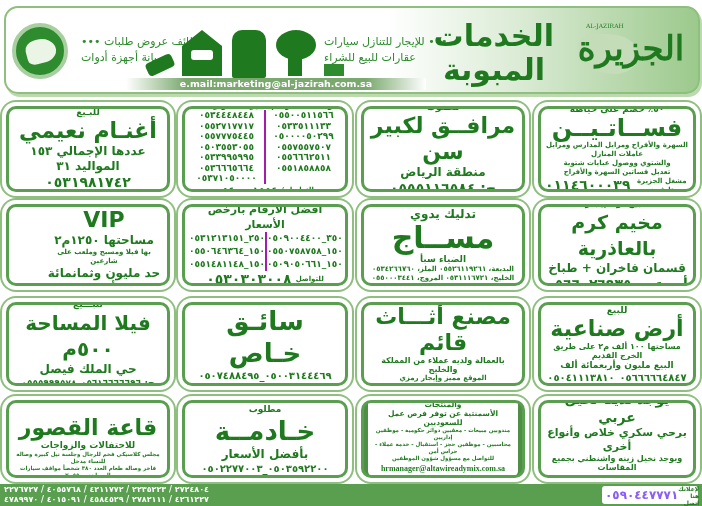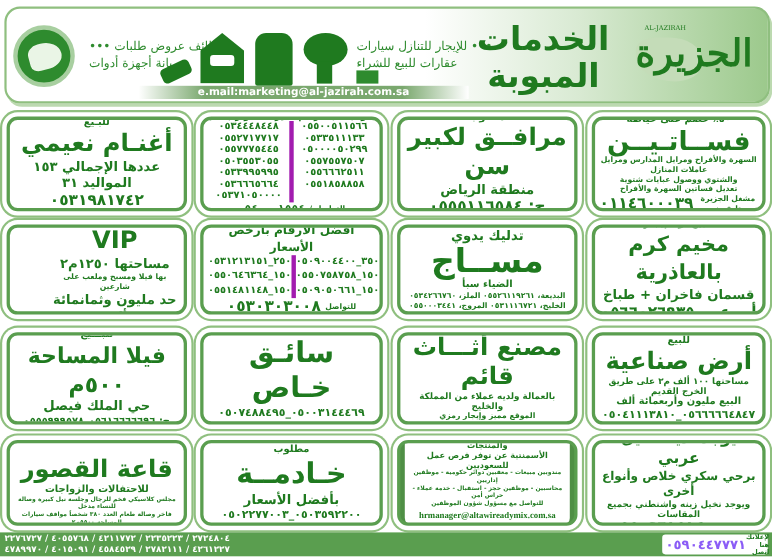--- a/index.html
+++ b/index.html
@@ -38,21 +38,21 @@
   .ad .mid { font-size: 12px; font-weight: bold; line-height: 15px; }
   .ad .tiny { font-size: 7px; font-weight: bold; line-height: 9px; }
   .ad .phone { font-size: 14px; font-weight: bold; line-height: 17px; letter-spacing: 1px; }
   .ad .phone-sm { font-size: 10px; font-weight: bold; line-height: 13px; }
   .ad .latin { font-family: "Liberation Serif", serif; font-size: 10px; font-weight: bold; direction: ltr; line-height: 13px; }
   .ad .latin-sans { font-family: "Liberation Sans", sans-serif; font-size: 11px; font-weight: bold; direction: ltr; line-height: 13px; }
   .ad.filled { background: #4f8f45; color: #fff; }
   .ad.filled .inner { background: #fff; color: #1f7a1f; border-radius: 6px; width: 100%; padding: 2px; }
   .cols { display: flex; width: 100%; justify-content: space-between; }
   .col { flex: 1; font-size: 9px; font-weight: bold; line-height: 10.5px; direction: ltr; }
-  .col.sep { border-left: 4px solid #a21caf; }
+  .col.sep { border-left: 2px solid #a21caf; }
   .row-line { display: flex; justify-content: space-between; width: 100%; font-size: 8px; font-weight: bold; }
 
   
   .footer { position: absolute; left: 0; top: 484px; width: 702px; height: 22px; background: #5a9e4f; }
   .footer-numbers { position: absolute; left: 4px; top: 1px; width: 590px; font-size: 8px; font-weight: bold; color: #ffffff; line-height: 10px; white-space: nowrap; overflow: hidden; letter-spacing: 0.5px; }
   .footer-phone-box { position: absolute; left: 602px; top: 2px; width: 96px; height: 18px; background: #ffffff; border-radius: 3px; display: flex; align-items: center; justify-content: space-between; padding: 0 3px; }
   .footer-phone { font-size: 12px; font-weight: bold; color: #8b5cf6; letter-spacing: 0.5px; }
   .footer-label { font-size: 6px; font-weight: bold; color: #1f7a1f; direction: rtl; line-height: 7px; text-align: right; }
 </style>
 </head>

